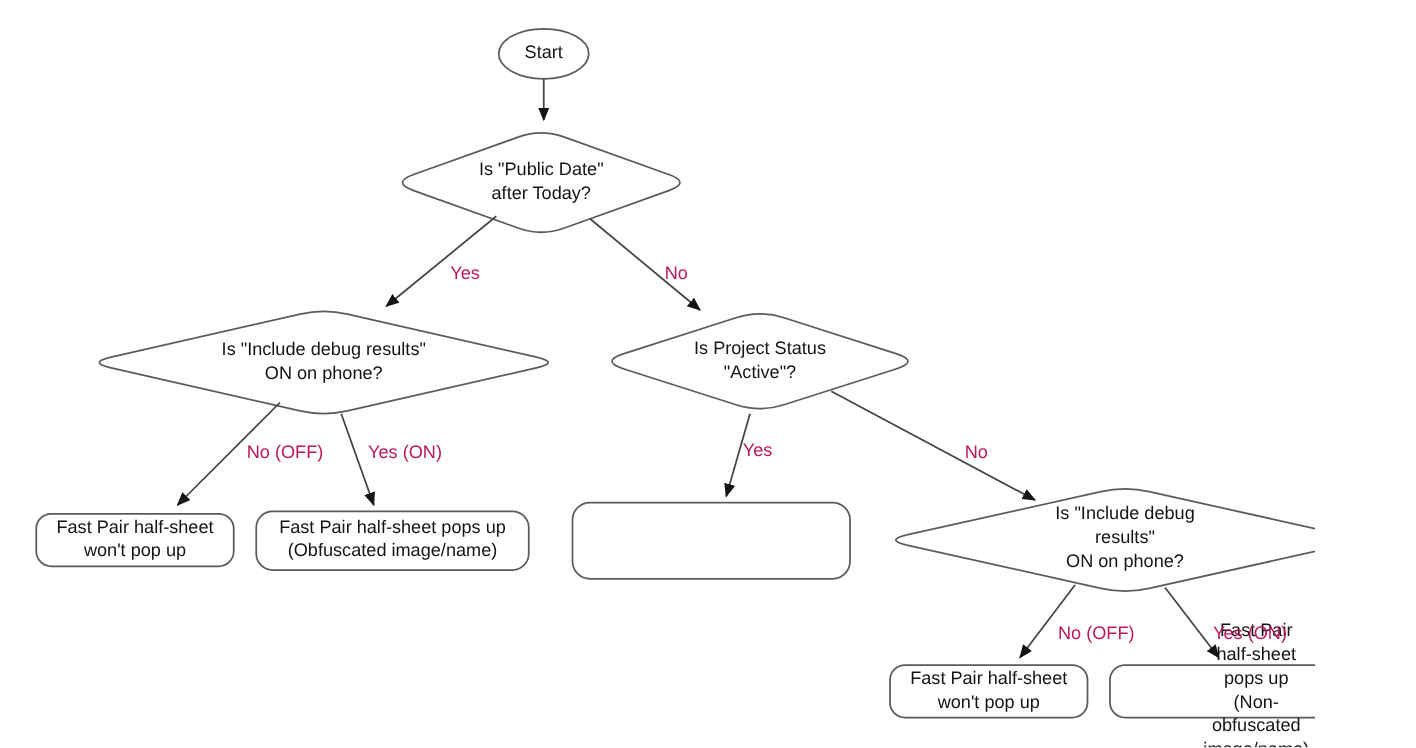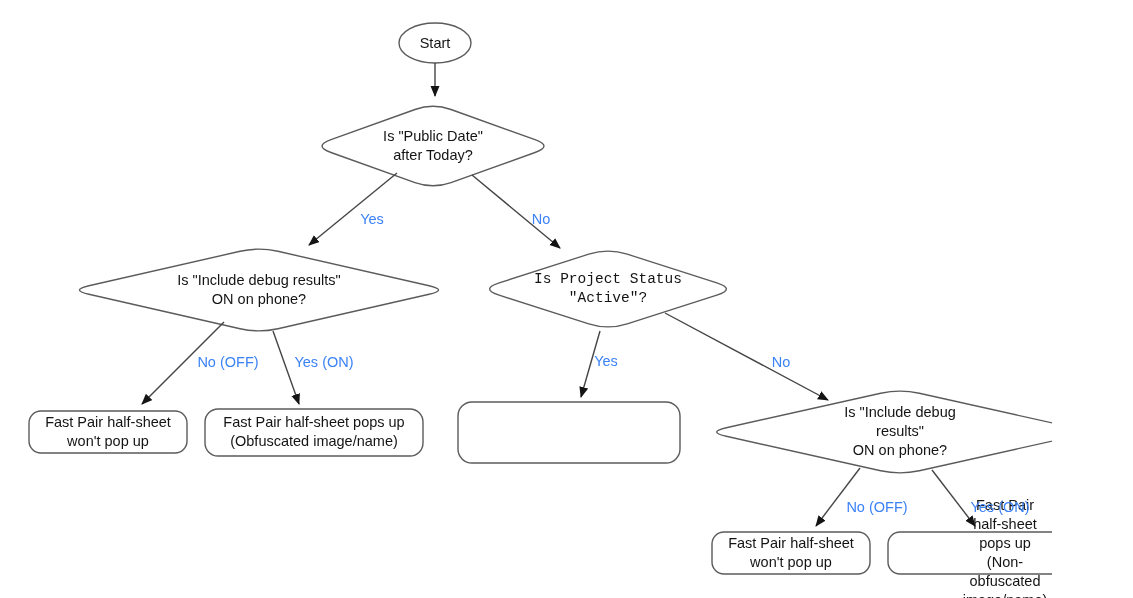--- a/index.html
+++ b/index.html
@@ -19,21 +19,21 @@
     white-space: pre-line;
     font-size: 14.5px;
     line-height: 19px;
     color: #141414;
   }
   .edge-lbl {
     position: absolute;
     transform: translate(-50%, -50%);
     white-space: nowrap;
     font-size: 14.5px;
-    color: #3b82f6;
+    color: #be185d;
   }
   .caret {
     position: absolute;
     left: 1124px;
     top: 552px;
     width: 7px;
     height: 30px;
     background: #000000;
   }
   .shape { fill: #ffffff; stroke: #5b5b5b; stroke-width: 1.4; }
@@ -76,21 +76,21 @@
     <line class="edge" x1="665" y1="313" x2="828" y2="400" marker-end="url(#arrow)"></line>
     <line class="edge" x1="860" y1="468" x2="816" y2="526" marker-end="url(#arrow)"></line>
     <line class="edge" x1="932" y1="470" x2="975" y2="526" marker-end="url(#arrow)"></line>
   </svg>
 
   <div class="lbl" style="left:435px; top:43px;">Start</div>
   <div class="lbl" style="left:433px; top:146px;">Is "Public Date"
 after Today?</div>
   <div class="lbl" style="left:259px; top:290px;">Is "Include debug results"
 ON on phone?</div>
-  <div class="lbl" style="left:608px; top:289px;font-family:Liberation Mono, monospace;">Is Project Status
+  <div class="lbl" style="left:608px; top:289px;">Is Project Status
 "Active"?</div>
   <div class="lbl" style="left:900px; top:431px;">Is "Include debug results"
 ON on phone?</div>
   <div class="lbl" style="left:108px; top:432px;">Fast Pair half-sheet
 won't pop up</div>
   <div class="lbl" style="left:314px; top:432px;">Fast Pair half-sheet pops up
 (Obfuscated image/name)</div>
   <div class="lbl" style="left:791px; top:553px;">Fast Pair half-sheet
 won't pop up</div>
   <div class="lbl" style="left:1005px; top:553px;">Fast Pair half-sheet pops up

